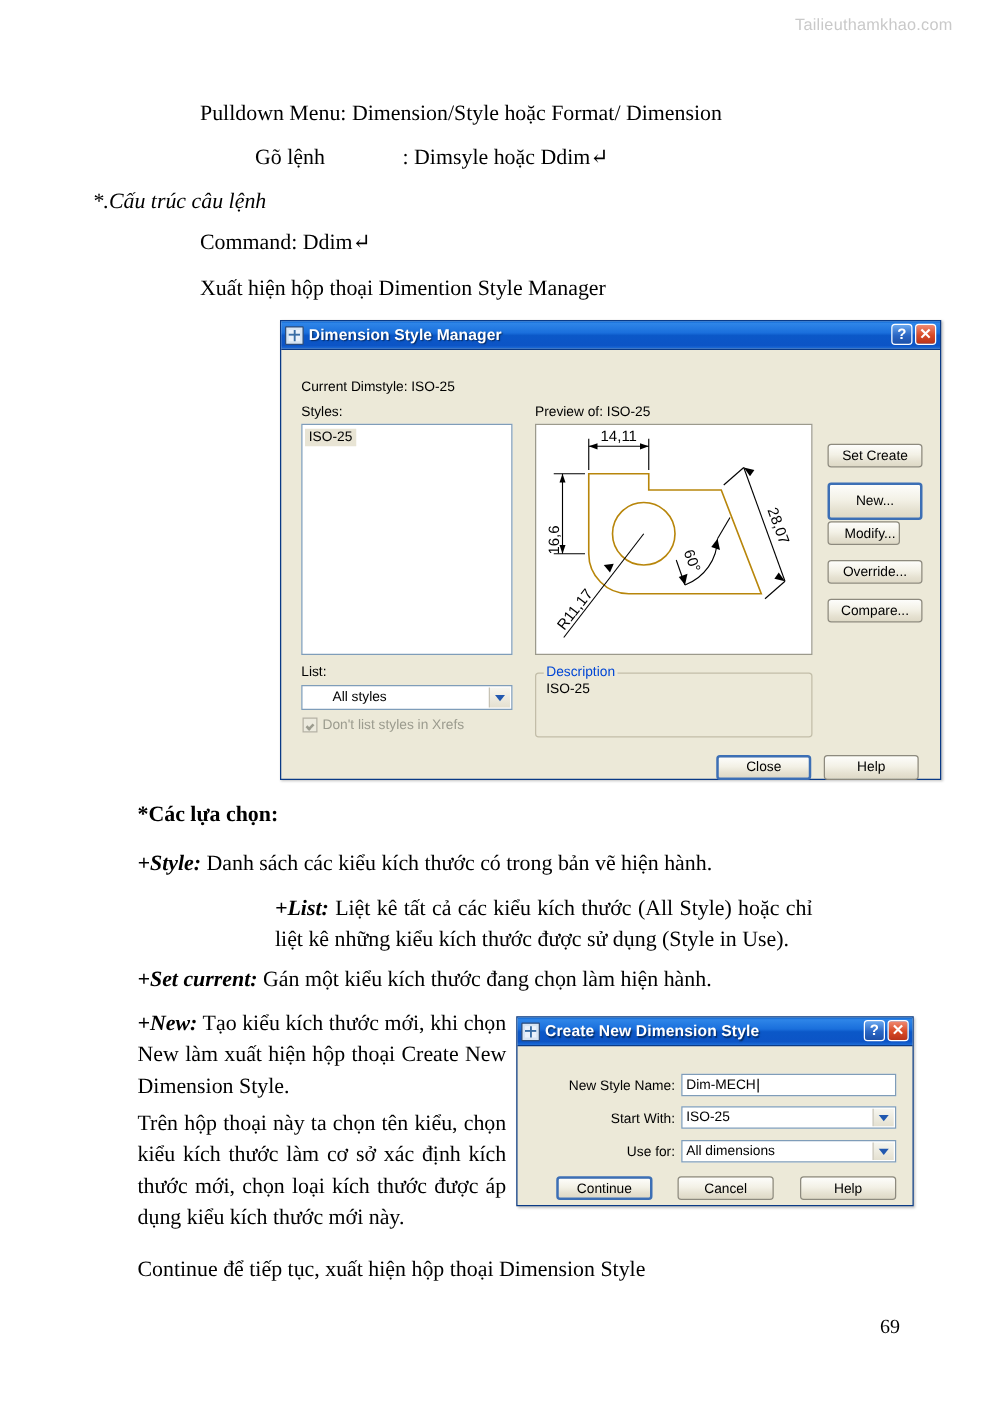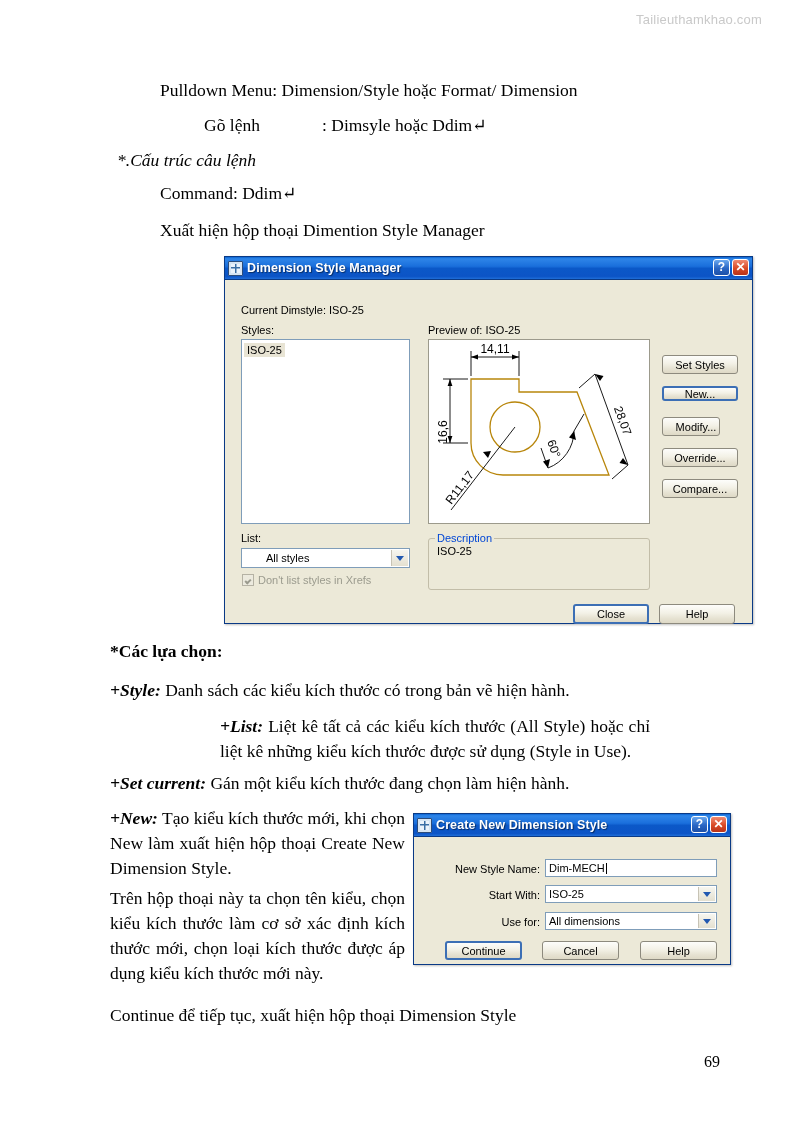--- a/index.html
+++ b/index.html
@@ -34,21 +34,21 @@
     left: 0;
     top: 0;
     width: 794px;
   }
   .p {
     font-size: 17.5px;
     line-height: 1.42;
     margin: 0;
   }
   .indent-1 { margin-left: 160px; }
-  .indent-star { margin-left: 117px; }
+  .indent-star { margin-left: 74px; }
   .para-block { margin-left: 110px; margin-right: 72px; text-align: justify; }
   .italic-bold { font-style: italic; font-weight: bold; }
   .bold { font-weight: bold; }
   .ital { font-style: italic; }
 
   .row-tab { display: flex; }
   .row-tab .lbl { width: 118px; margin-left: 44px; }
 
   .page-number {
     position: absolute;
@@ -418,22 +418,22 @@
         <text x="0" y="0" font-family="Liberation Sans, sans-serif" font-size="12" fill="#000" transform="translate(121,110) rotate(70)" text-anchor="middle">60°</text>
         <text x="0" y="0" font-family="Liberation Sans, sans-serif" font-size="12" fill="#000" transform="translate(34,150) rotate(-52)" text-anchor="middle">R11,17</text>
       </svg>
     </div>
 
     <div class="xp-groupbox" style="left:203px; top:258px; width:222px; height:52px;">
       <span class="xp-groupbox-title">Description</span>
       <span class="desc-text">ISO-25</span>
     </div>
 
-    <div class="xp-button" style="left:437px; top:75px; width:76px; height:19px;">Set Styles</div>
-    <div class="xp-button default" style="left:437px; top:106px; width:76px; height:15px;">New...</div>
+    <div class="xp-button" style="left:437px; top:75px; width:76px; height:19px;">Set Create</div>
+    <div class="xp-button default" style="left:437px; top:106px; width:76px; height:30px;">New...</div>
     <div class="xp-button" style="left:437px; top:137px; width:58px; height:19px;padding-left:10px;">Modify...</div>
     <div class="xp-button" style="left:437px; top:168px; width:76px; height:19px;">Override...</div>
     <div class="xp-button" style="left:437px; top:199px; width:76px; height:19px;">Compare...</div>
 
     <div class="xp-button default" style="left:348px; top:324px; width:76px; height:20px;">Close</div>
     <div class="xp-button" style="left:434px; top:324px; width:76px; height:20px;">Help</div>
 
   </div>
 </div>
 

